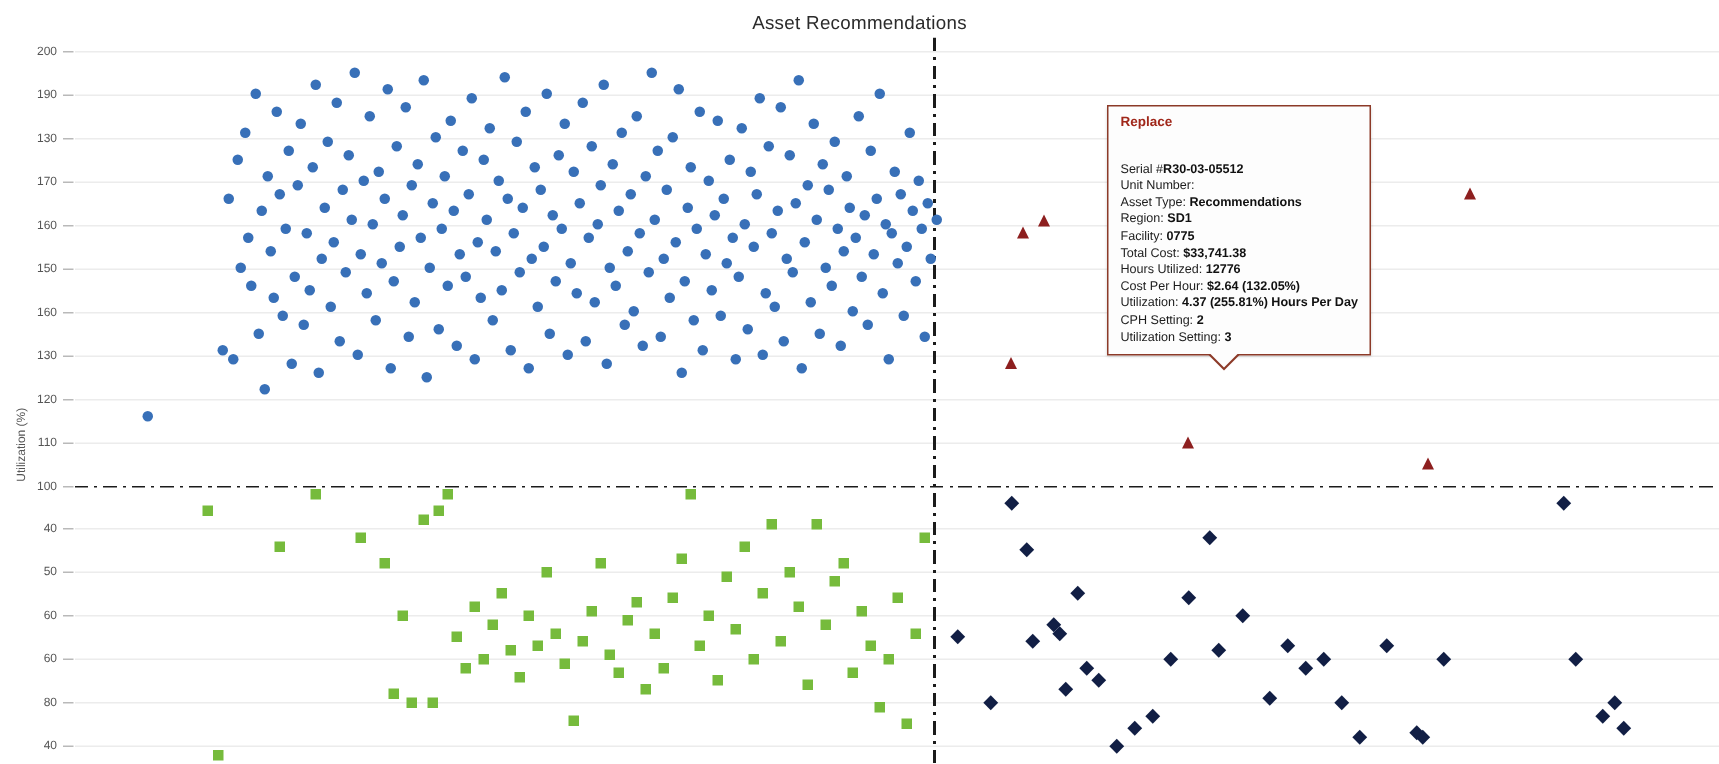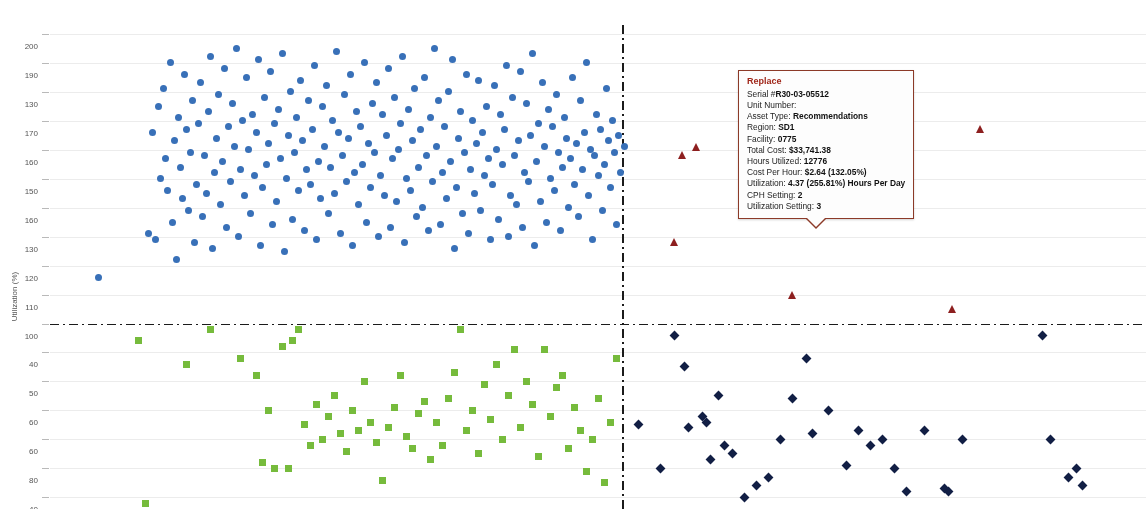--- a/index.html
+++ b/index.html
@@ -13,21 +13,21 @@
   }
 
   
   .y-axis-label{
     position:absolute;left:-26px;top:292px;width:80px;
     transform:rotate(-90deg);transform-origin:50% 50%;
     font-size:8px;color:#555;text-align:center;white-space:nowrap;
   }
   .y-tick{
     position:absolute;left:0;width:38px;text-align:right;
-    font-size:8px;color:#555;transform:translateY(-50%);margin-top:12px;
+    font-size:8px;color:#555;transform:translateY(-50%);
   }
   .y-tickmark{
     position:absolute;width:7px;height:1px;background:#b9b9b9;left:42px;
   }
 
   
   .plot{
     position:absolute;left:50px;top:25px;width:1096px;height:484px;
     overflow:hidden;
   }
@@ -81,40 +81,41 @@
 
   
   .tooltip{
     position:absolute;
     background:#fdfdfd;border:1.5px solid #8c3a28;
     padding:5px 8px 6px 8px;
     box-shadow:0 1px 2px rgba(0,0,0,.18);
     font-size:8.4px;line-height:1.33;color:#1d1d1d;white-space:nowrap;
   }
   .tooltip .tt-title{
-    color:#a0271a;font-weight:bold;font-size:9px;margin-bottom:1px;
+    color:#a0271a;font-weight:bold;font-size:9px;margin-bottom:19px;
   }
   .tooltip .tt-row{display:block;}
   .tooltip .tt-row b{font-weight:bold;color:#111;}
   .tt-pointer{
     position:absolute;left:68px;bottom:-9px;width:0;height:0;
     border-left:9px solid transparent;border-right:9px solid transparent;
     border-top:9px solid #fdfdfd;
   }
   .tt-pointer-border{
     position:absolute;left:66px;bottom:-11px;width:0;height:0;
     border-left:11px solid transparent;border-right:11px solid transparent;
     border-top:11px solid #8c3a28;
   }
 </style>
 </head>
 <body>
 
 <div id="chart-root">
 
+  <div class="chart-title">Asset Recommendations</div>
 
   <div class="y-axis-label">Utilization (%)</div>
 
   <div id="y-ticks">
       <div class="y-tick" style="top: 33.6946px;">200</div>
       <div class="y-tickmark" style="top: 33.6946px;"></div>
       <div class="y-tick" style="top: 62.6766px;">190</div>
       <div class="y-tickmark" style="top: 62.6766px;"></div>
       <div class="y-tick" style="top: 91.6587px;">130</div>
       <div class="y-tickmark" style="top: 91.6587px;"></div>

